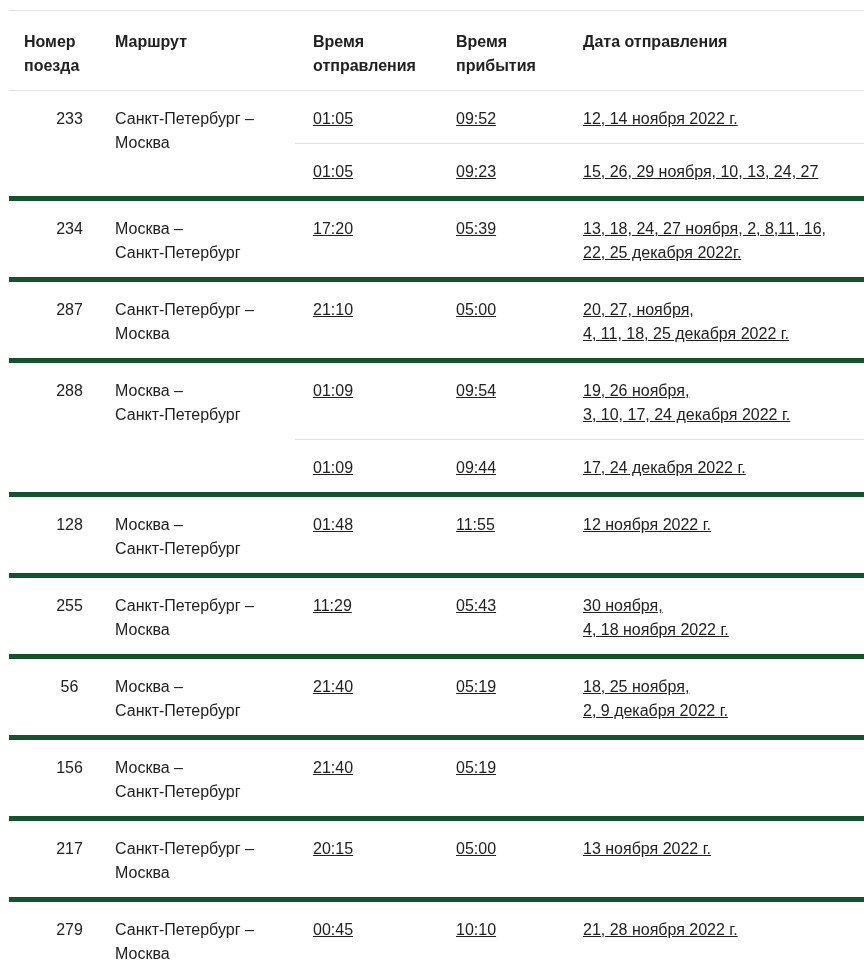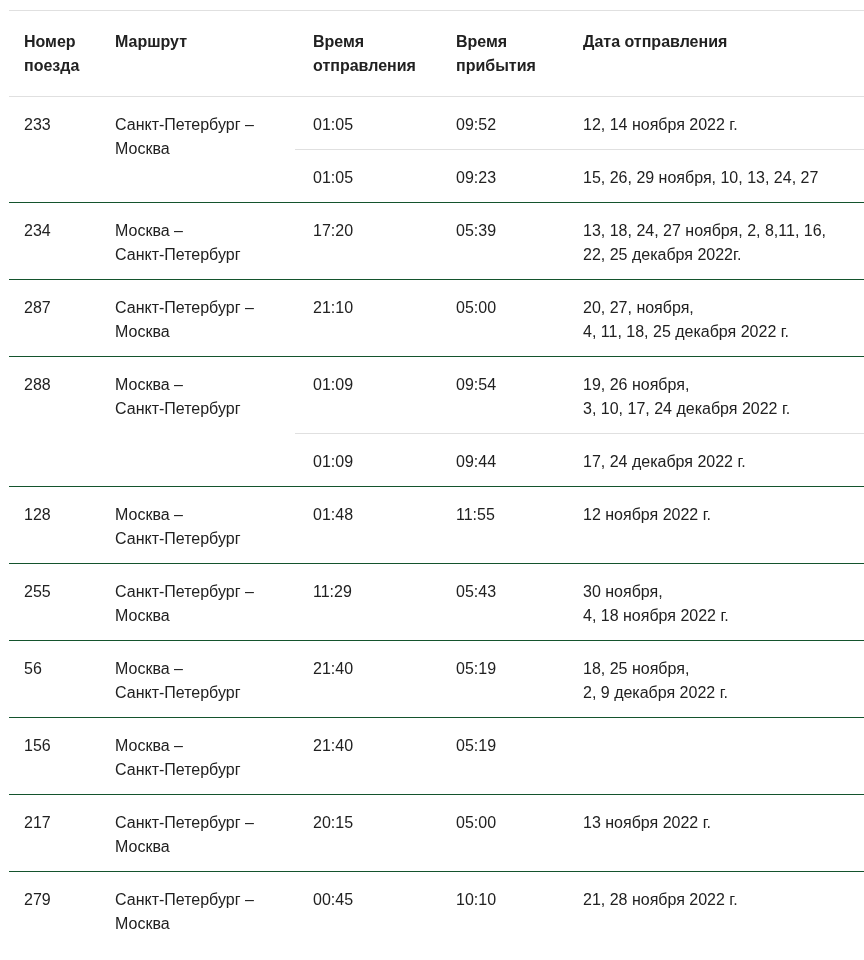--- a/index.html
+++ b/index.html
@@ -17,46 +17,48 @@
     color: #212121;
     font-size: 16px;
     line-height: 24px;
   }
   
   .thead {
     display: grid;
     grid-template-columns: 106px 180px 161px 127px 1fr;
     border-top: 1px solid #e0e0e0;
     border-bottom: 1px solid #e0e0e0;
-    padding: 19px 0 18px 0;
+    padding: 19px 0 12px 0;
     font-weight: 700;
   }
   .thead .c0 { padding-left: 15px; }
   .thead .c2 { padding-left: 18px; }
   
   .row {
     display: grid;
     grid-template-columns: 106px 180px 1fr;
     align-items: stretch;
   }
-  .row + .row { border-top: 1px solid #14532d; }
+  .row + .row { border-top: 5px solid #14532d; }
   .cell-num {
     padding: 16px 0 12px 15px;
+    text-align: center;
   }
   .cell-route {
     padding: 16px 0 12px 0;
   }
   .legs {
     display: flex;
     flex-direction: column;
   }
   .leg {
     display: grid;
     grid-template-columns: 161px 127px 1fr;
     padding: 16px 7px 12px 0;
+    text-decoration: underline;
   }
   .leg + .leg { border-top: 1px solid #e0e0e0; }
   .leg .cell-dep { padding-left: 18px; }
   .line { display: block; }
 </style>
 </head>
 <body>
 
 <div class="schedule">
   <div class="thead">

